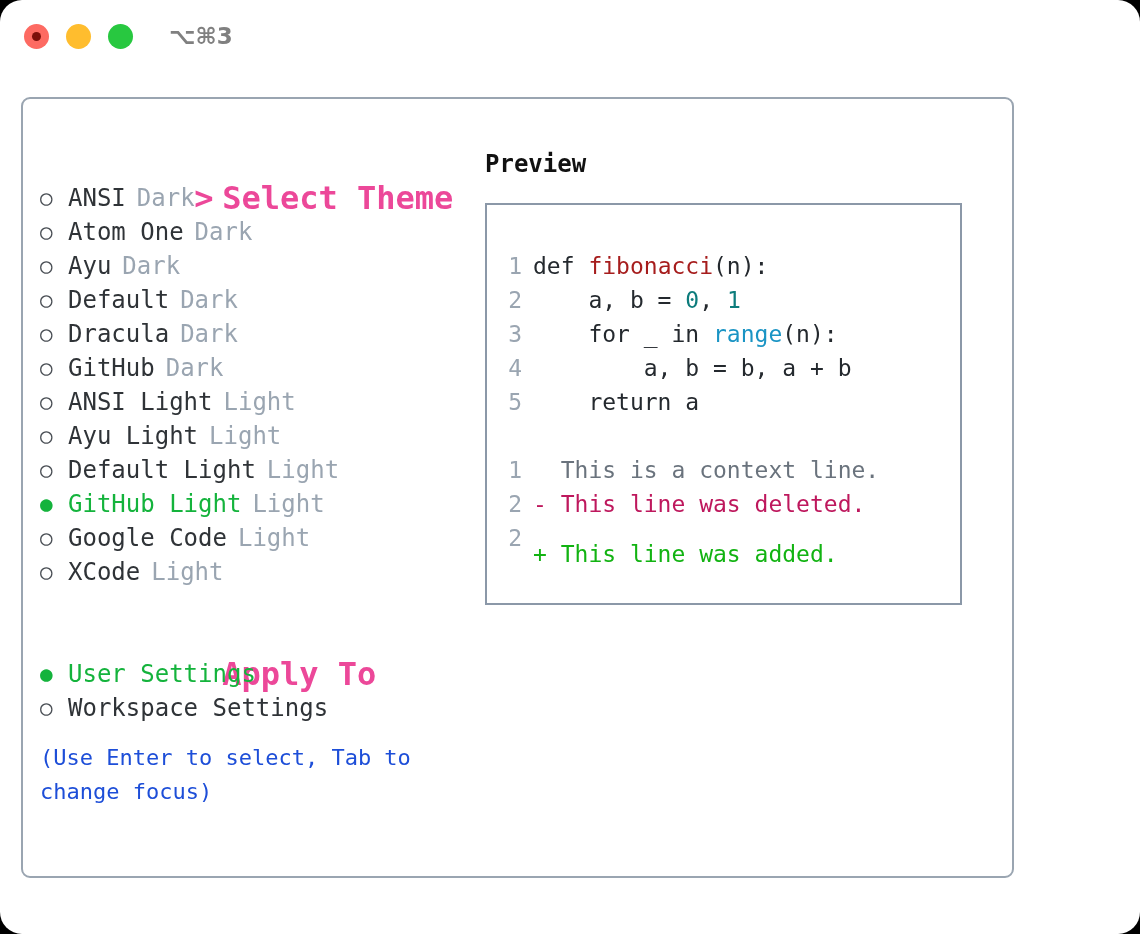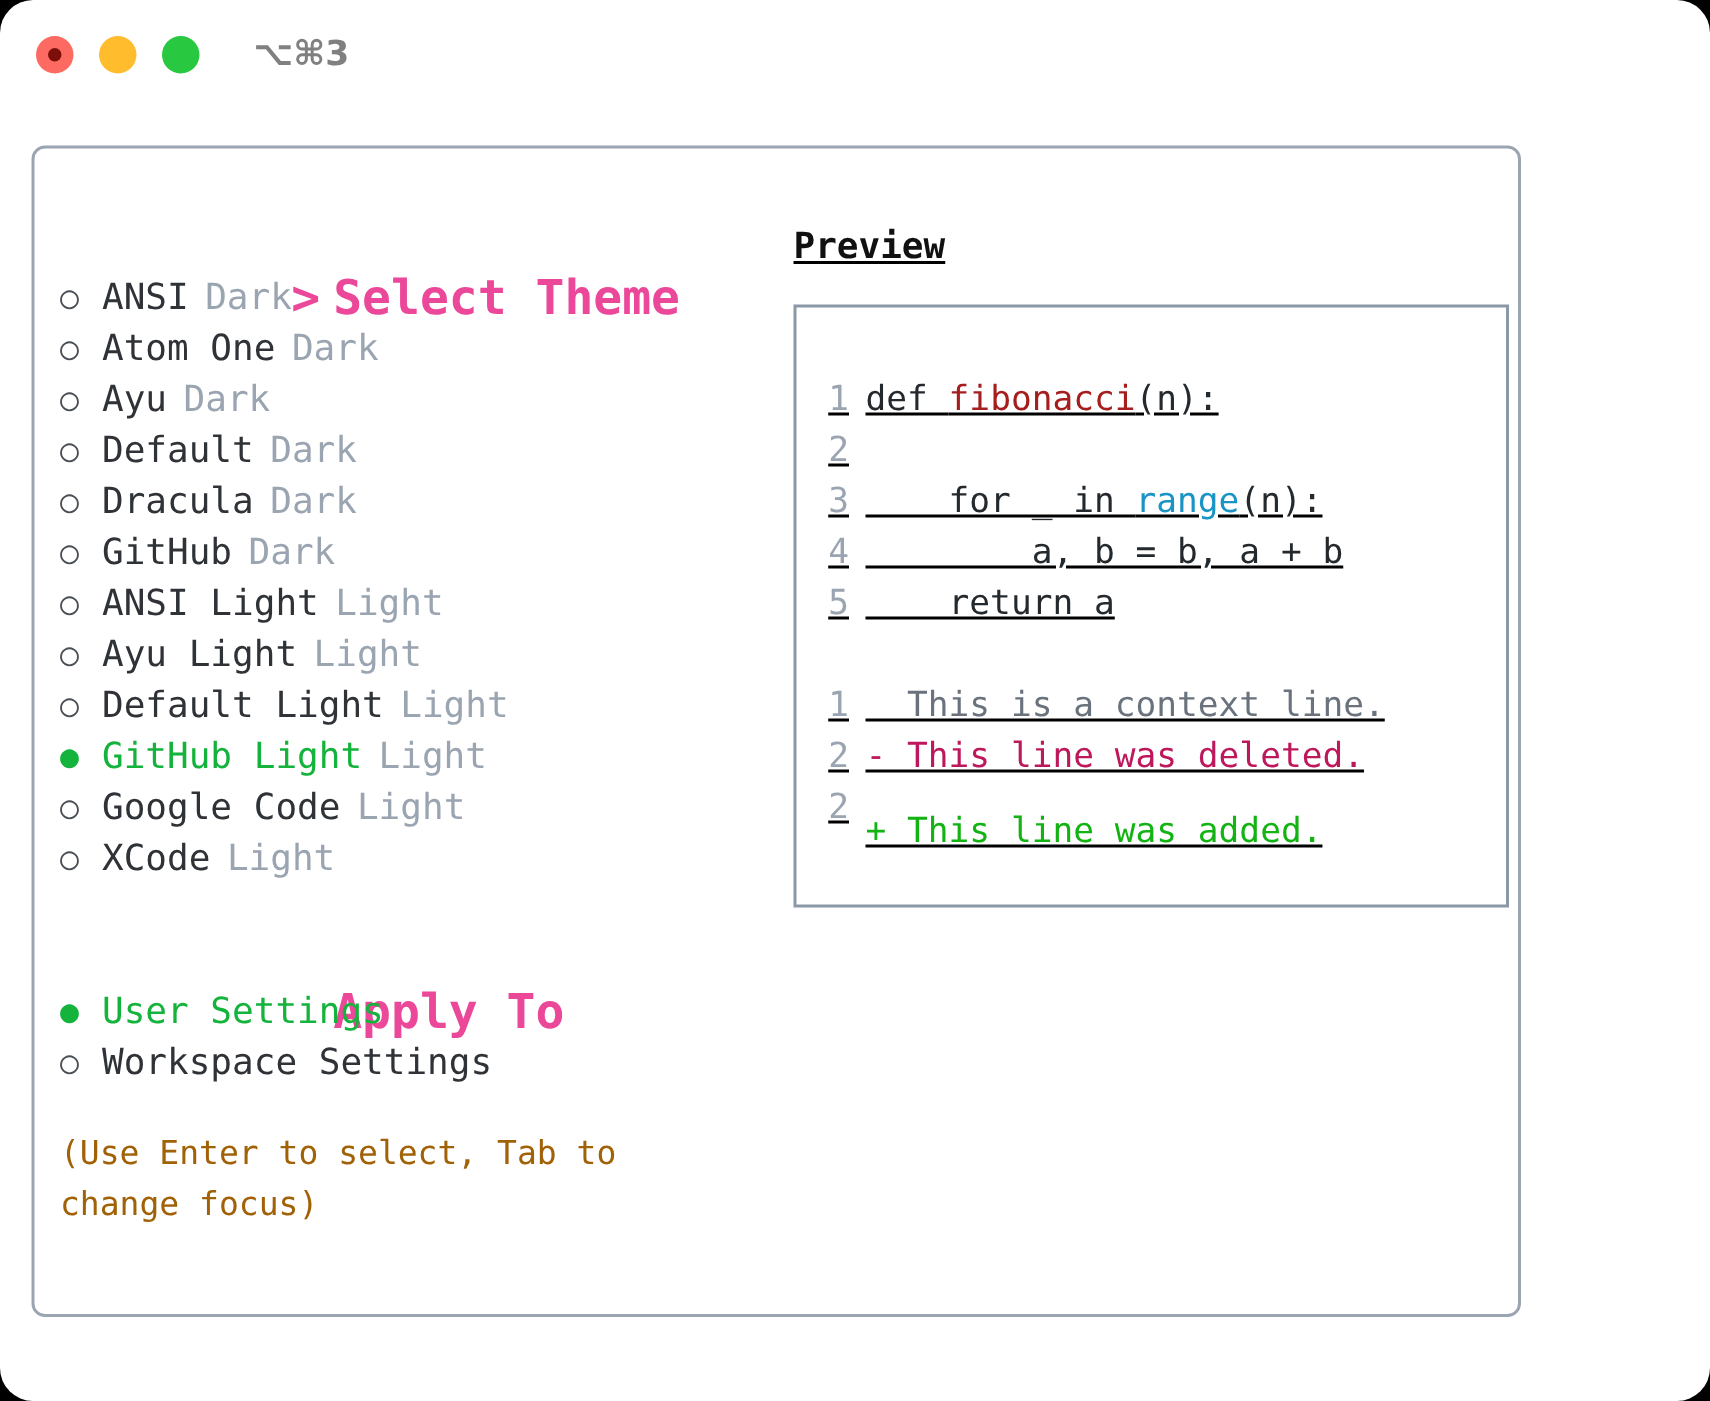--- a/index.html
+++ b/index.html
@@ -118,33 +118,32 @@
   .opt-label { color: #2f3337; }
   .opt-row.selected .opt-label { color: #14b33c; }
   .opt-tag {
     color: #9aa5b1;
     padding-left: 11px;
   }
 
   .spacer-row { height: 34px; }
 
   .hint {
-    margin-top: 28px;
+    margin-top: 16px;
     font-size: 22px;
     line-height: 34px;
-    color: #a16207;
+    color: #1d4ed8;
     width: 410px;
   }
 
   
   .right-col {
     position: absolute;
-    left: 506px; top: 48px;
+    left: 462px; top: 48px;
     width: 490px;
-    text-decoration: underline;
   }
   .preview-title {
     font-size: 24px;
     font-weight: bold;
     color: #111111;
     height: 34px;
     line-height: 34px;
   }
   .preview-box {
     margin-top: 22px;
@@ -236,21 +235,21 @@
         </div>
 
       <div class="hint">(Use Enter to select, Tab to change focus)</div>
     </div>
 
     <div class="right-col">
       <div class="preview-title">Preview</div>
       <div class="preview-box">
         <div id="code-block">
             <div class="code-line"><span class="lineno">1</span><span class="code-text"><span class="tok-plain">def </span><span class="tok-fn">fibonacci</span><span class="tok-plain">(n):</span></span></div>
-            <div class="code-line"><span class="lineno">2</span></div>
+            <div class="code-line"><span class="lineno">2</span><span class="code-text"><span class="tok-plain">    a, b = </span><span class="tok-num">0</span><span class="tok-plain">, </span><span class="tok-num">1</span></span></div>
             <div class="code-line"><span class="lineno">3</span><span class="code-text"><span class="tok-plain">    for _ in </span><span class="tok-build">range</span><span class="tok-plain">(n):</span></span></div>
             <div class="code-line"><span class="lineno">4</span><span class="code-text"><span class="tok-plain">        a, b = b, a + b</span></span></div>
             <div class="code-line"><span class="lineno">5</span><span class="code-text"><span class="tok-plain">    return a</span></span></div>
           </div>
         <div class="gap-line"></div>
         <div id="diff-block">
             <div class="code-line"><span class="lineno">1</span><span class="diff-ctx">  This is a context line.</span></div>
             <div class="code-line"><span class="lineno">2</span><span class="diff-del">- This line was deleted.</span></div>
             <div class="code-line"><span class="lineno">2</span><span class="diff-add">+ This line was added.</span></div>
           </div>

